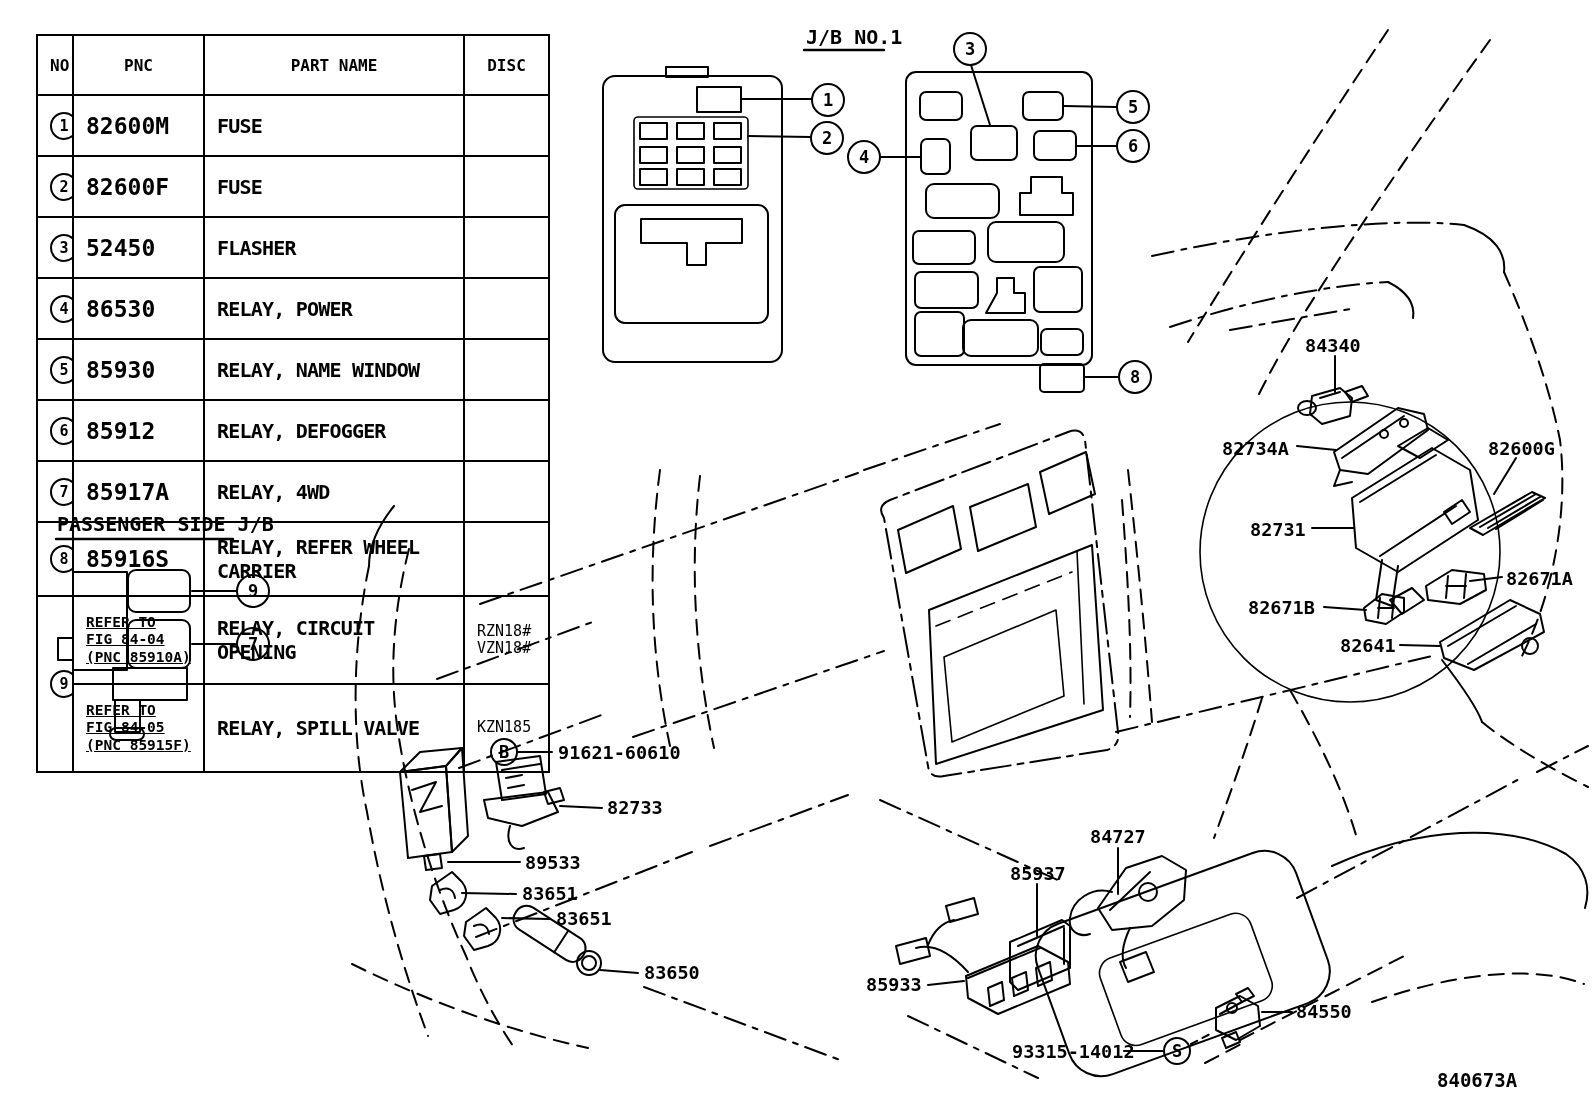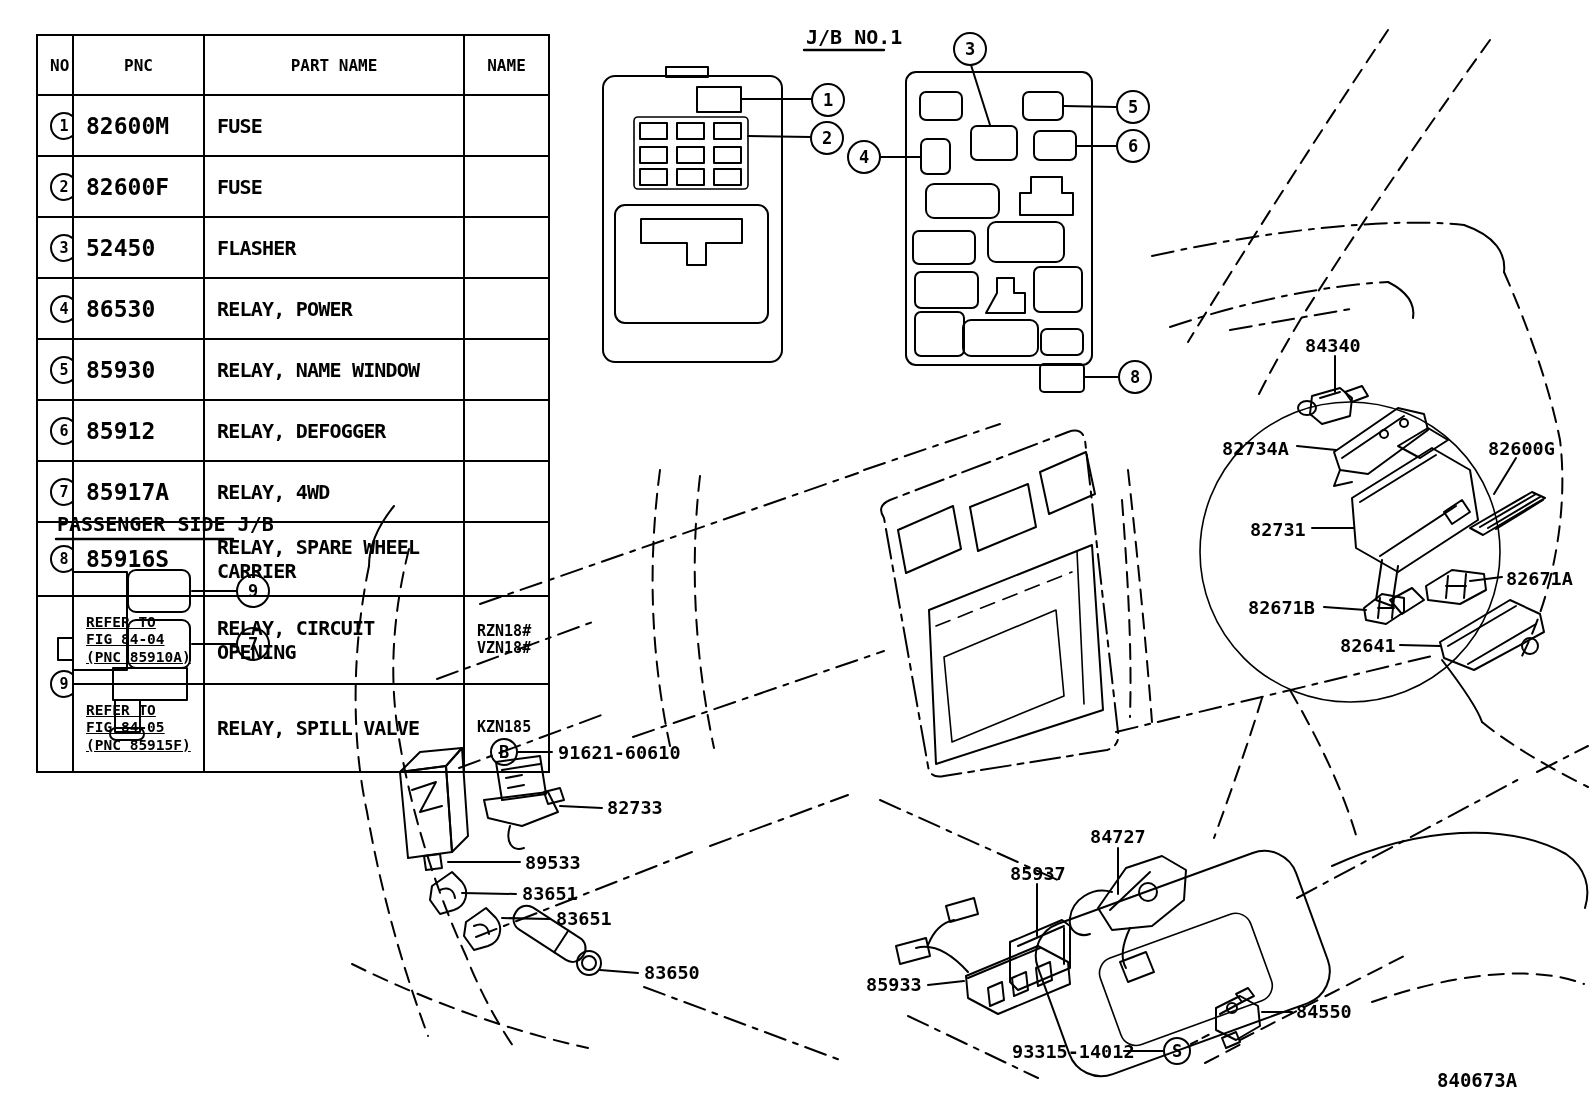--- a/index.html
+++ b/index.html
@@ -20,21 +20,21 @@
       table-layout:fixed;font-family:"DejaVu Sans Mono", monospace;}
   table.parts th,table.parts td{border:2px solid #000;padding:12px;overflow:hidden;}
   table.parts th{font-weight:600;font-size:16px;height:34px;text-align:center;}
   td.no-cell{text-align:center;}
   .circ{display:inline-block;width:24px;height:24px;border:2px solid #000;border-radius:50%;
       text-align:center;line-height:24px;font-size:15px;font-weight:600;}
   td.pnc{font-size:23px;font-weight:600;padding-left:7px;height:35px;letter-spacing:0;margin-top:48px;}
   td.pname{font-size:20px;font-weight:600;padding-left:6px;letter-spacing:-0.8px;}
   td.disc{font-size:15px;font-weight:600;padding-left:5px;}
   td.pnc-ref{font-size:14.5px;font-weight:600;line-height:1.2;padding-left:6px;white-space:pre-line;height:62px;text-decoration:underline;}
-  td.disc-multi{font-size:15px;font-weight:700;line-height:1.15;padding-left:5px;white-space:pre-line;margin-top:44px;}
+  td.disc-multi{font-size:15px;font-weight:400;line-height:1.15;padding-left:5px;white-space:pre-line;margin-top:44px;}
 </style>
 </head>
 <body>
 
 <div class="page">
 
 <svg width="1592" height="1099" viewBox="0 0 1592 1099">
 
   <g class="sv-thin">
     <path d="M 394,506 C 377,527 369,547 369,566"></path>
@@ -345,21 +345,21 @@
         <col style="width:36px">
         <col style="width:131px">
         <col style="width:260px">
         <col style="width:85px">
       </colgroup>
   <thead>
     <tr>
       <th>NO.</th>
       <th>PNC</th>
       <th>PART NAME</th>
-      <th>NAME</th>
+      <th>DISC</th>
     </tr>
   </thead>
   <tbody>
     <tr>
       <td class="no-cell"><span class="circ">1</span></td>
       <td class="pnc">82600M</td>
       <td class="pname">FUSE</td>
       <td class="disc"></td>
     </tr>
     <tr>
@@ -394,21 +394,21 @@
     </tr>
     <tr>
       <td class="no-cell"><span class="circ">7</span></td>
       <td class="pnc">85917A</td>
       <td class="pname">RELAY, 4WD</td>
       <td class="disc"></td>
     </tr>
     <tr>
       <td class="no-cell"><span class="circ">8</span></td>
       <td class="pnc">85916S</td>
-      <td class="pname">RELAY, SPARE WHEEL CARRIER</td>
+      <td class="pname">RELAY, REFER WHEEL CARRIER</td>
       <td class="disc"></td>
     </tr>
     <tr>
       <td class="no-cell" rowspan="2"><span class="circ">9</span></td>
       <td class="pnc-ref">REFER TO
 FIG 84-04
 (PNC 85910A)</td>
       <td class="pname">RELAY, CIRCUIT OPENING</td>
       <td class="disc-multi">RZN18#
 VZN18#</td>

